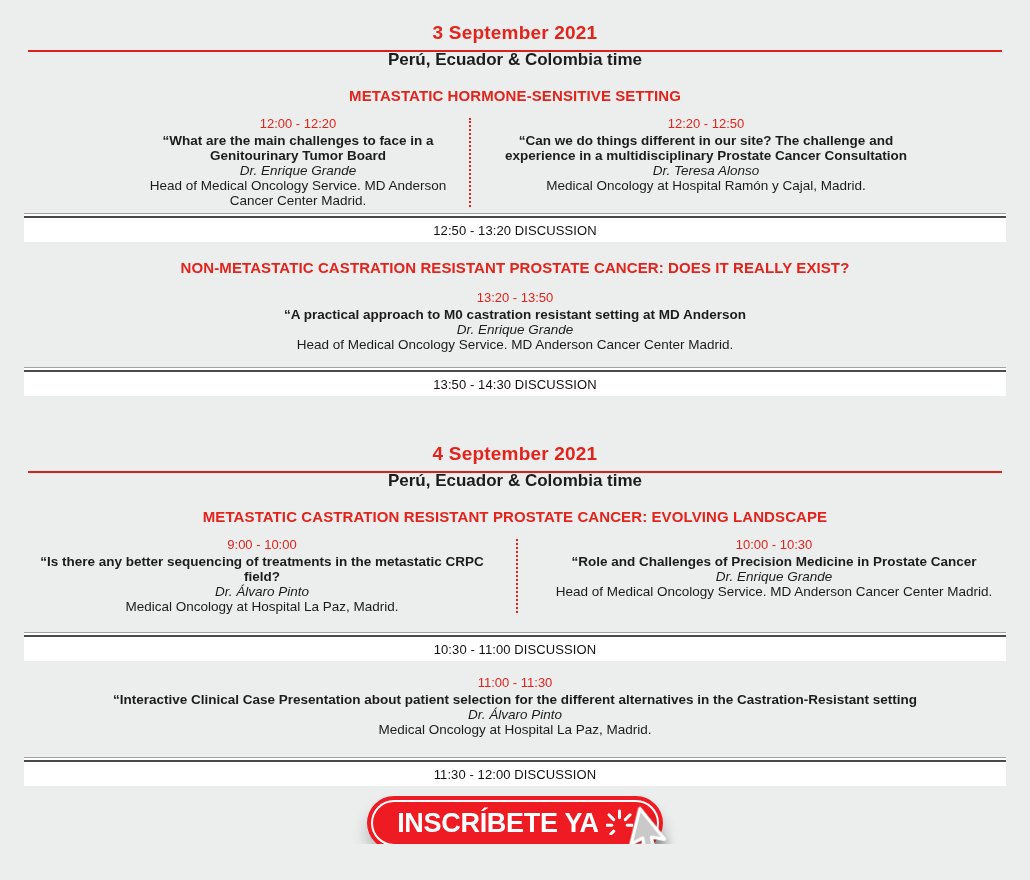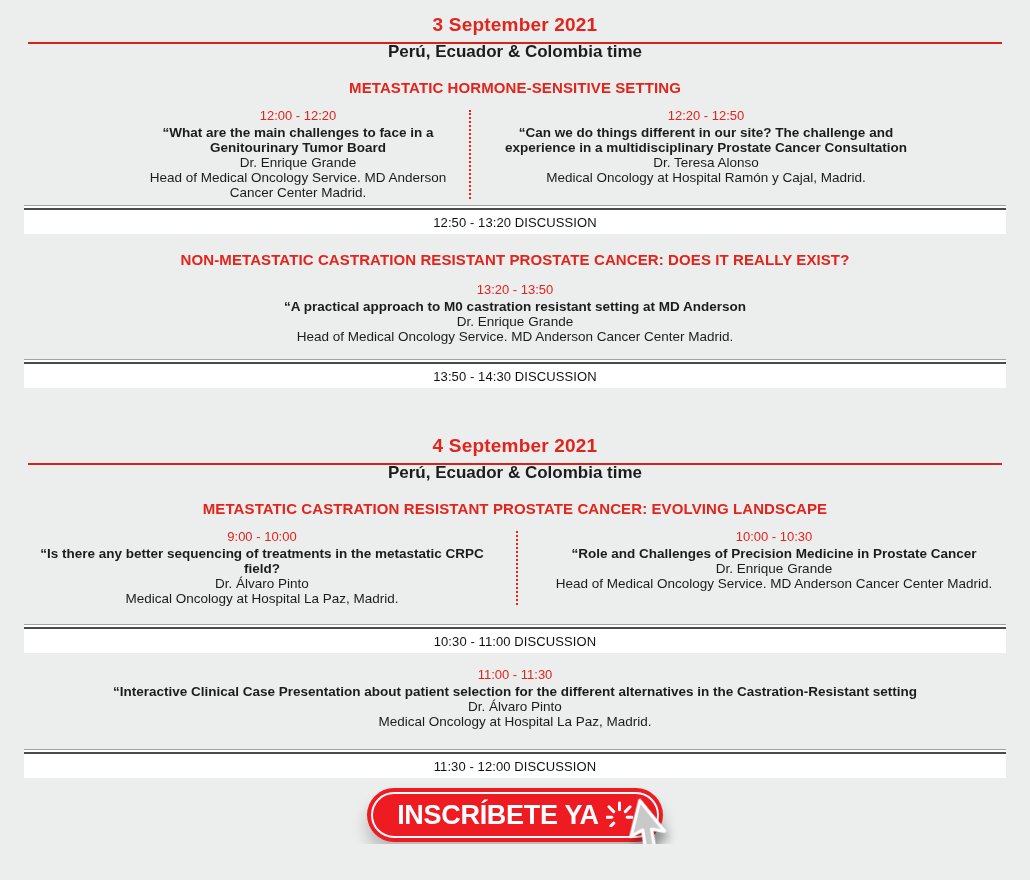--- a/index.html
+++ b/index.html
@@ -8,38 +8,38 @@
     background: #eceded;
     font-family: "Liberation Sans", "DejaVu Sans", sans-serif;
     color: #1c1c1c;
     -webkit-font-smoothing: antialiased;
   }
   .page {
     position: relative;
     width: 1030px; height: 844px;
     overflow: hidden;
     text-align: center;
-    padding-top: 13px;
+    padding-top: 21px;
   }
   .date {
     font-size: 19px; line-height: 23px;
     font-weight: bold; color: #e2241c; letter-spacing: .2px;
   }
   .rule { height: 2px; background: #d7231b; margin: 6px 28px 0; }
   .tz { font-size: 17px; line-height: 15px; font-weight: bold; }
   .track-heading {
     margin-top: 20px; font-size: 15px; line-height: 17px;
     font-weight: bold; color: #e2241c; letter-spacing: .1px;
   }
   .row { display: flex; align-items: stretch; margin-top: 13px; }
   .vdot { border-left: 2px dotted #e2241c; align-self: stretch; margin: 1px 0; }
   .session { font-size: 13.5px; line-height: 15px; }
   .session .time { font-size: 13px; line-height: 13px; font-weight: normal; color: #e2241c; margin-bottom: 3px; }
   .session .title { font-weight: bold; }
-  .session .speaker { }
+  .session .speaker { font-style: italic; }
   
   .d1-left  { width: 469px; }
   .d1-left  .session { width: 340px; margin-left: 128px; }
   .d1-right { flex: 1; text-align: center; }
   .d1-right .session { width: 410px; margin-left: 30px; }
   
   .d2-left  { width: 516px; }
   .d2-left  .session { width: 480px; margin-left: 22px; }
   .d2-right { flex: 1; }
   .d2-right .session { width: 452px; margin-left: 30px; }

